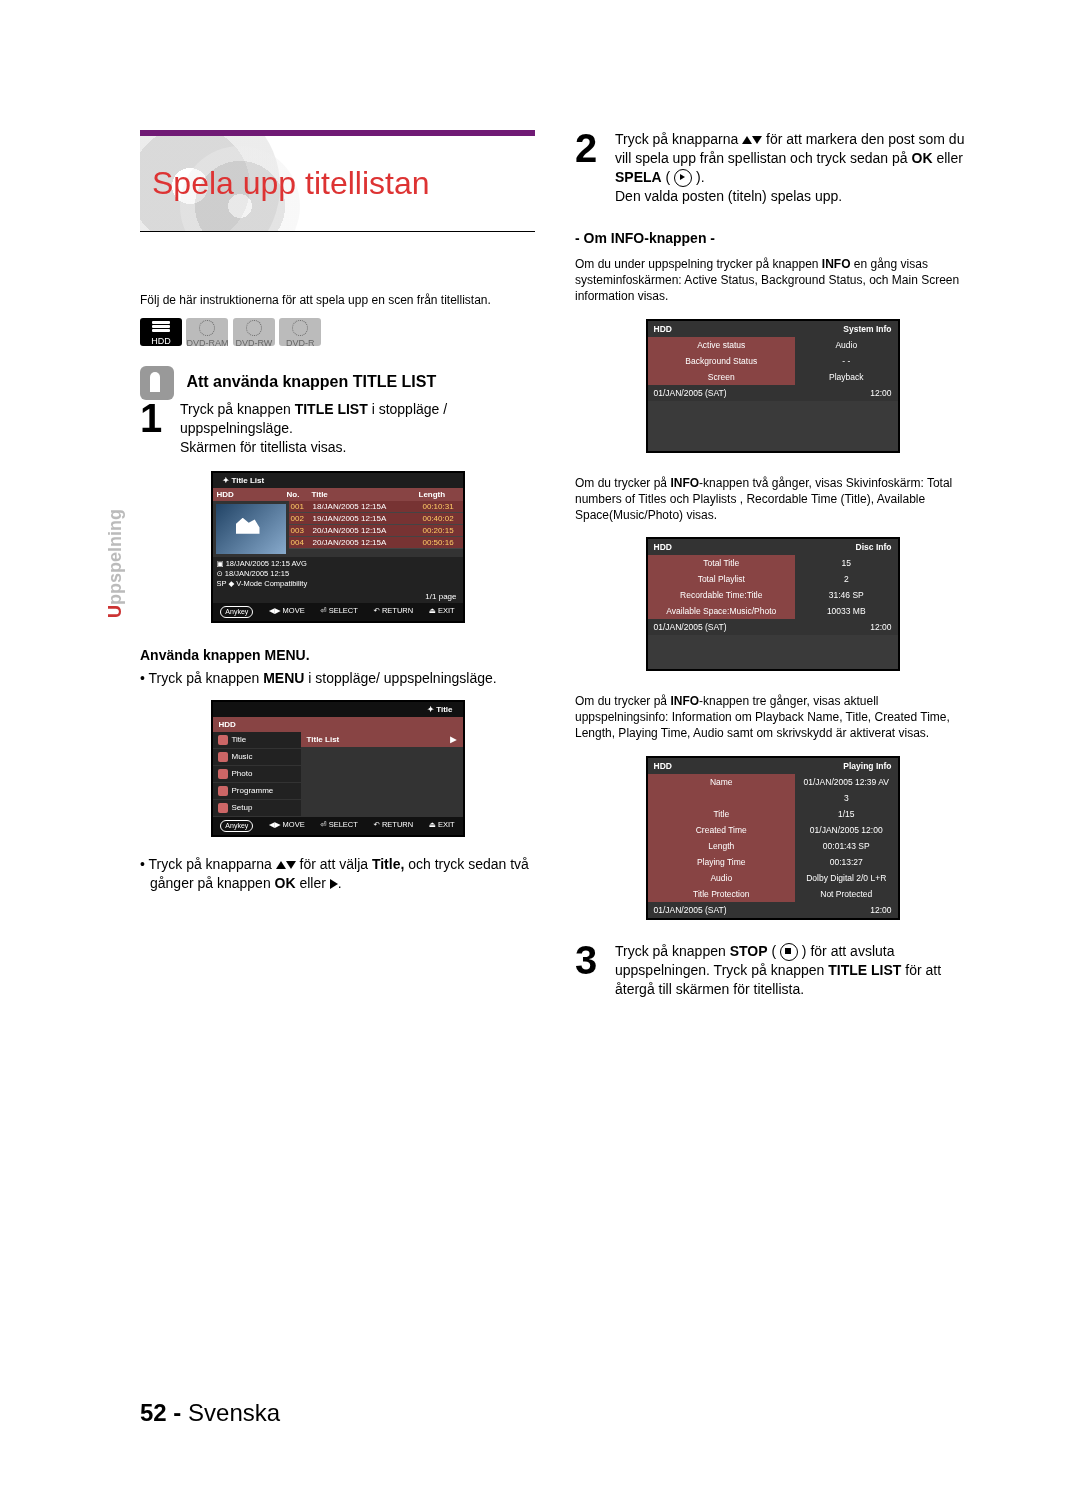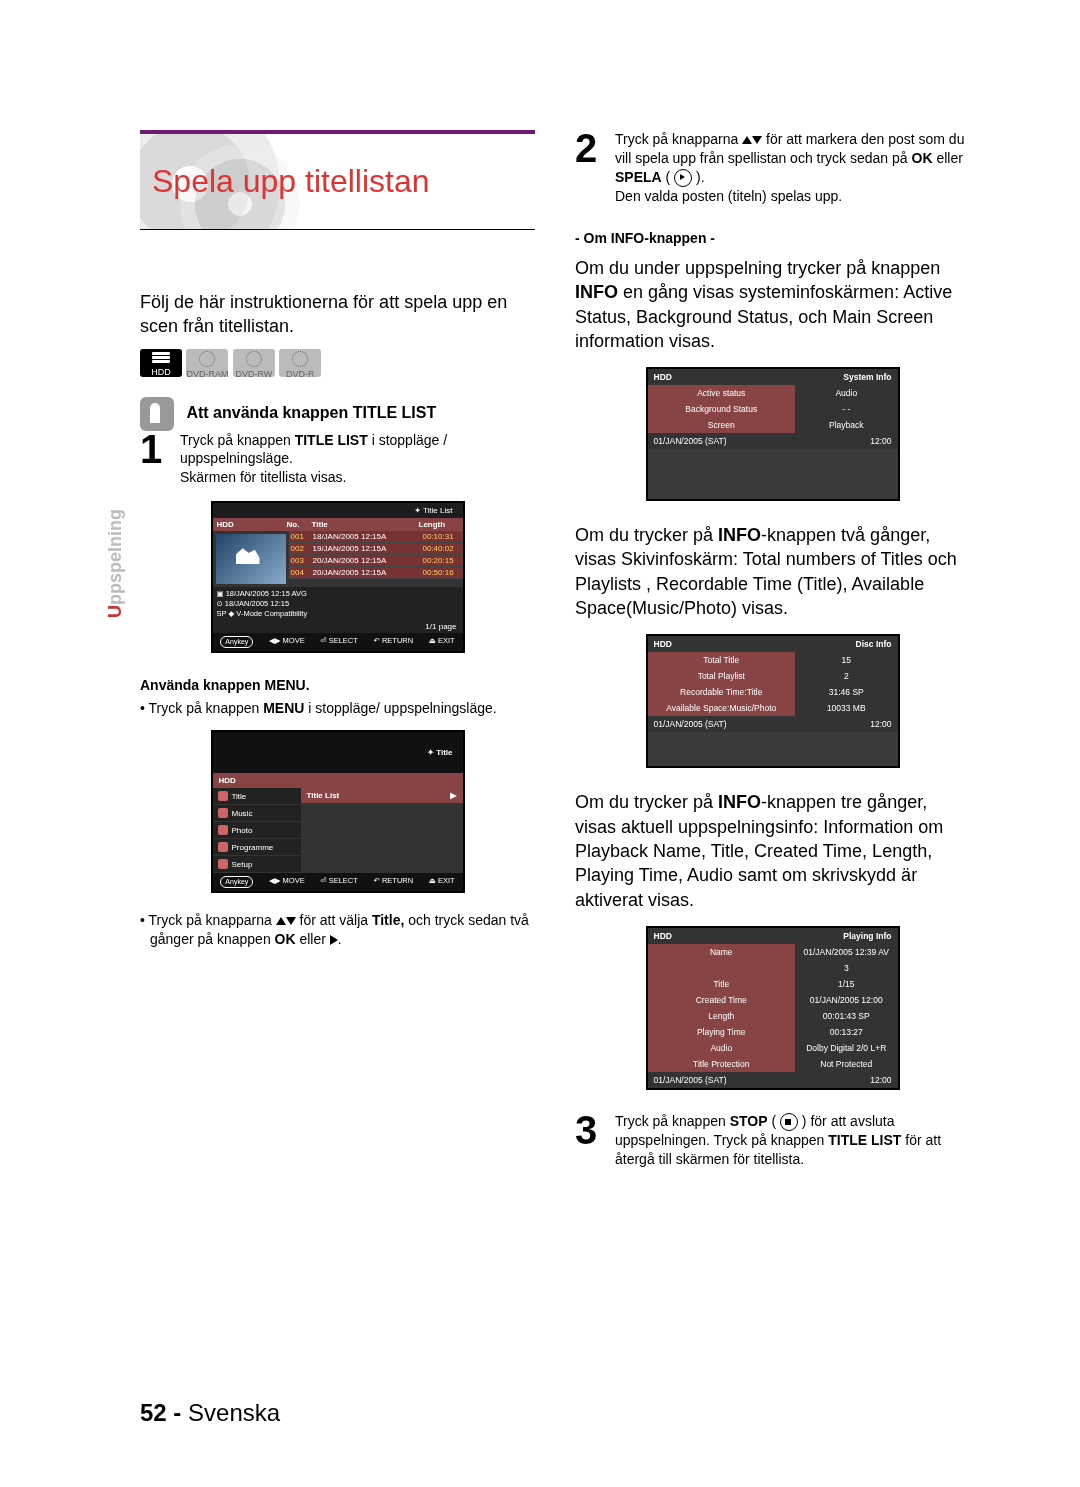--- a/index.html
+++ b/index.html
@@ -16,21 +16,21 @@
     display: flex;
     gap: 40px;
   }
   .col {
     flex: 1;
     min-width: 0;
   }
   .title-band {
     position: relative;
     height: 95px;
-    border-top: 4px solid #701a75;
+    border-top: 6px solid #701a75;
     border-bottom: 1px solid #000;
     margin-bottom: 60px;
     overflow: hidden;
   }
   .disc-bg {
     position: absolute;
     left: -40px;
     top: -40px;
     width: 180px;
     height: 180px;
@@ -49,21 +49,21 @@
     opacity: 0.4;
   }
   .title-text {
     position: relative;
     font-size: 32px;
     line-height: 95px;
     color: #d33;
     padding-left: 12px;
   }
   .body-text {
-    font-size: 18px;
+    font-size: 12px;
     line-height: 1.35;
     margin: 10px 0;
   }
   .bold { font-weight: bold; margin-top: 36px; }
   .media-icons { margin: 6px 0 20px 0; }
   .media-icon {
     display: inline-block;
     width: 42px;
     height: 26px;
     background: #000;
@@ -153,40 +153,40 @@
   .osd-cell-l { flex:0 0 55%; background:#844; }
   .osd-cell-r { flex:1; background:#333; }
   .osd-bottom { background:#333;color:#fff;display:flex;justify-content:space-between;padding:3px 6px}
   .osd-space { height:46px;background:#3a3a3a }
   
   .tl {
     width: 250px;
     margin: 14px auto 0 auto;
     background:#333;color:#fff;font-size:8px;border:2px solid #000;
   }
-  .tl-top{background:#1d1d1d;color:#fff;text-align:right;padding:3px 10px;font-weight:normal}
+  .tl-top{background:#1d1d1d;color:#fff;text-align:left;padding:3px 10px;font-weight:bold}
   .tl-hdr{background:#844;display:flex;padding:2px 4px;font-weight:bold}
   .tl-hdr span:nth-child(1){flex:0 0 70px}
   .tl-hdr span:nth-child(2){flex:0 0 25px}
   .tl-hdr span:nth-child(3){flex:1}
   .tl-hdr span:nth-child(4){flex:0 0 40px}
   .tl-body{display:flex}
   .tl-preview{flex:0 0 70px;height:50px;background:linear-gradient(135deg,#246 0%,#8ac 100%);margin:3px;position:relative}
   .tl-preview::after{content:'';position:absolute;left:20px;top:14px;width:24px;height:16px;background:#fff;clip-path:polygon(0 40%,30% 0,55% 30%,80% 10%,100% 60%,100% 100%,0 100%)}
   .tl-rows{flex:1}
   .tl-row{display:flex;padding:1px 2px;background:#733;border-bottom:1px solid #444}
   .tl-row span:nth-child(1){flex:0 0 22px;color:#fc6}
   .tl-row span:nth-child(2){flex:1}
   .tl-row span:nth-child(3){flex:0 0 38px;color:#fc6}
   .tl-info{padding:2px 4px;background:#222;display:flex;flex-direction:column;gap:1px;font-size:7.5px}
   .tl-foot{background:#111;display:flex;justify-content:space-around;padding:3px 0;font-size:7.5px}
   .tl-page{text-align:right;padding:2px 6px;background:#222}
   
   .mn{width:250px;margin:12px auto 18px auto;background:#2a2a2a;color:#fff;font-size:8px;border:2px solid #000}
-  .mn-top{background:#111;color:#fff;text-align:right;padding:16px 10px;font-weight:bold}
+  .mn-top{background:#111;color:#fff;text-align:right;padding:3px 10px;font-weight:bold}
   .mn-bar{background:#844;padding:3px 6px;font-weight:bold}
   .mn-body{display:flex}
   .mn-side{flex:0 0 88px;background:#222}
   .mn-item{display:flex;align-items:center;gap:4px;padding:3px 5px;border-bottom:1px solid #333}
   .mn-ico{width:10px;height:10px;background:#c66;border-radius:2px;display:inline-block}
   .mn-right{flex:1;background:#333;position:relative}
   .mn-right .sel{background:#844;padding:3px 6px;font-weight:bold;display:flex;justify-content:space-between}
   .mn-foot{background:#111;display:flex;justify-content:space-around;padding:3px 0;font-size:7.5px}
   .pill{display:inline-block;padding:0 4px;border:1px solid #fff;border-radius:6px;font-size:7px;line-height:10px}
   .footer {

